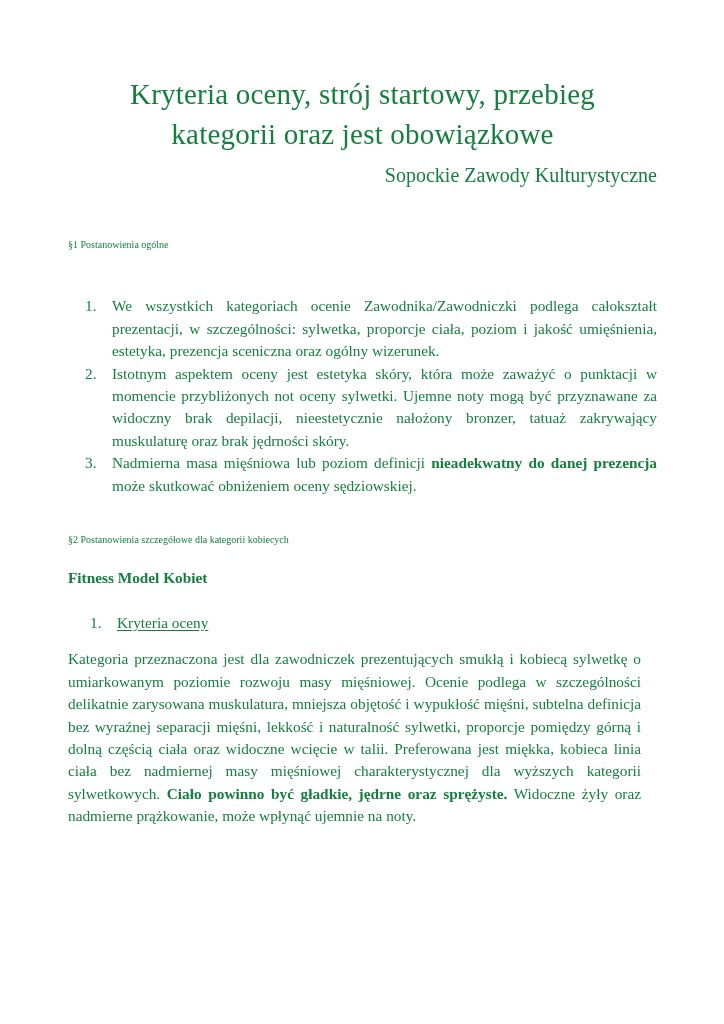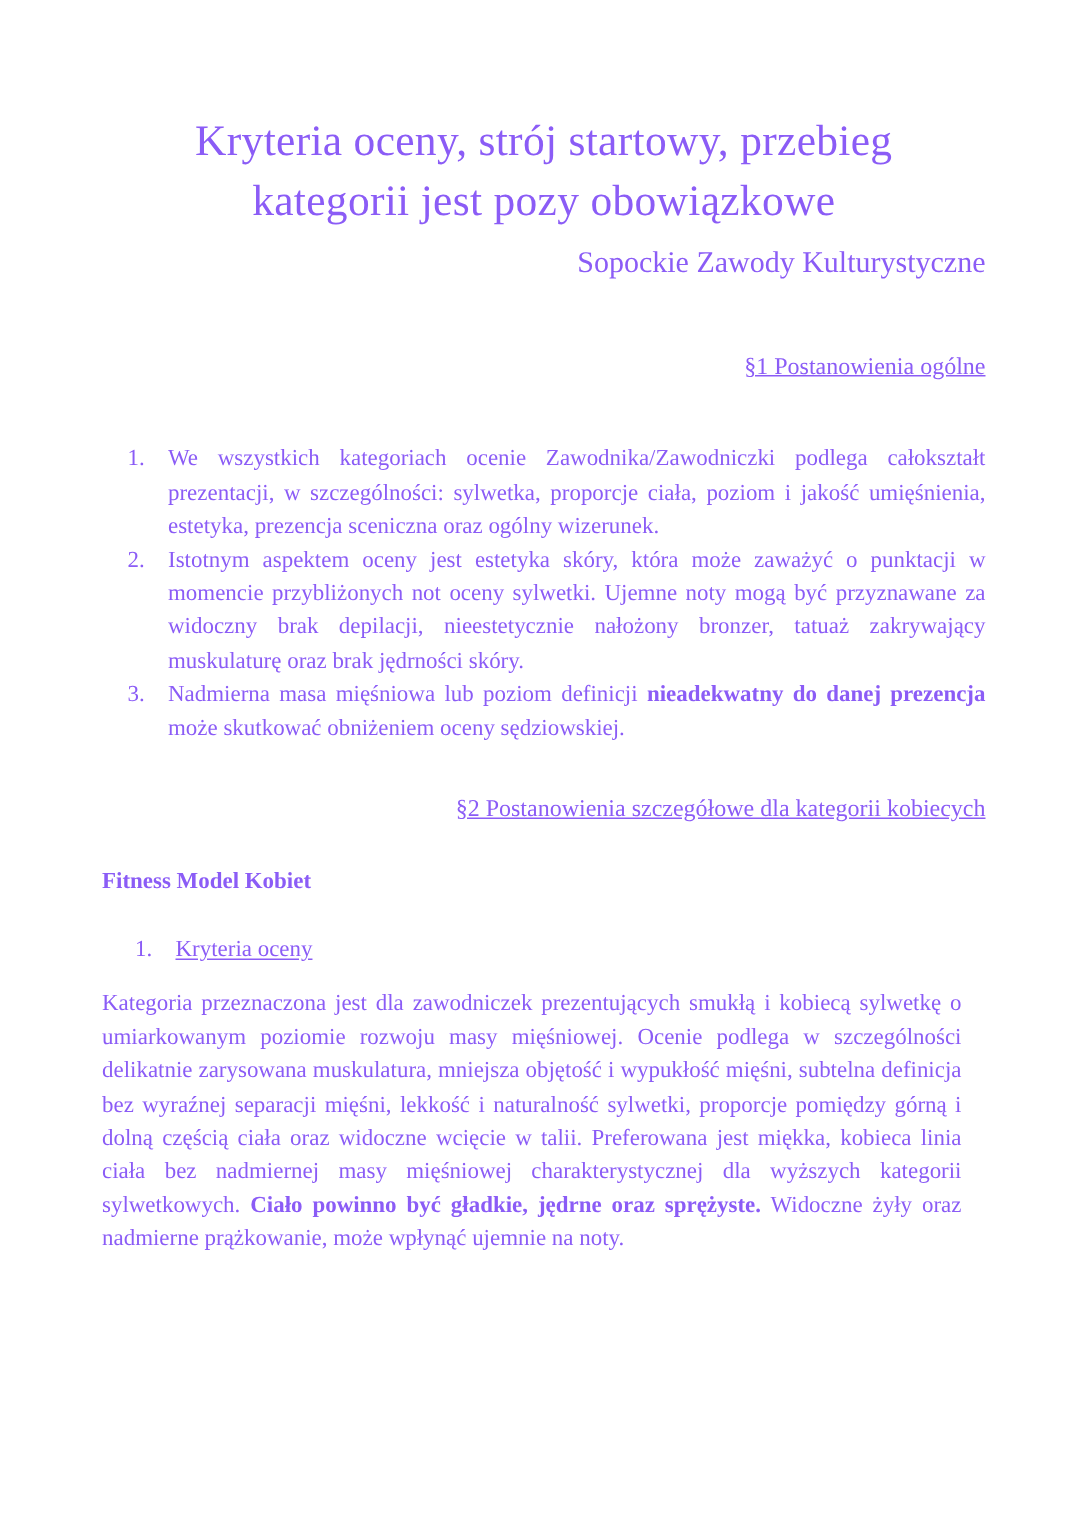--- a/index.html
+++ b/index.html
@@ -3,21 +3,21 @@
 <meta charset="utf-8">
 <style>
   html, body { margin: 0; padding: 0; background: #ffffff; }
   .page {
     position: relative;
     width: 724px;
     height: 1024px;
     box-sizing: border-box;
     padding: 74px 67px 0 68px;
     background: #ffffff;
-    color: #8b5cf6;
+    color: #15803d;
     font-family: "Liberation Serif", "DejaVu Serif", serif;
     font-size: 15.3px;
     line-height: 22.4px;
     overflow: hidden;
   }
   .title {
     margin: 0;
     font-size: 29px;
     font-weight: normal;
     line-height: 40px;
@@ -25,24 +25,23 @@
     letter-spacing: 0.2px;
   }
   .title-line { display: block; }
   .subtitle {
     margin-top: 7px;
     font-size: 20px;
     line-height: 28px;
     text-align: right;
   }
   .section-heading {
-    font-size: 16px;
+    font-size: 10px;
     line-height: 22.4px;
-    text-align: right;
-    text-decoration: underline;
+    text-align: left;
   }
   .section-heading.first { margin-top: 45px; }
   .section-heading.second { margin-top: 32px; }
   .num-list {
     list-style: none;
     margin: 39px 0 0 0;
     padding: 0;
   }
   .num-item {
     position: relative;
@@ -54,21 +53,21 @@
     top: 0;
     width: 26px;
   }
   .item-text, .body-par {
     text-align: justify;
     hyphens: manual;
     -webkit-hyphens: manual;
     overflow-wrap: normal;
   }
   .category-heading {
-    margin-top: 26px;
+    margin-top: 16px;
     font-weight: bold;
   }
   .sub-item {
     position: relative;
     margin-top: 22px;
     padding-left: 49px;
   }
   .sub-item .num {
     position: absolute;
     left: 22px;
@@ -79,21 +78,21 @@
   .b { font-weight: bold; }
   .body-par { margin: 14px 16px 0 0; }
 </style>
 </head>
 <body>
 
 <div class="page">
 
   <h1 class="title">
     <span class="title-line">Kryteria oceny, strój startowy, przebieg</span>
-    <span class="title-line">kategorii jest pozy obowiązkowe</span>
+    <span class="title-line">kategorii oraz jest obowiązkowe</span>
   </h1>
 
   <div class="subtitle">Sopockie Zawody Kulturystyczne</div>
 
   <div class="section-heading first">§1 Postanowienia ogólne</div>
 
   <ol class="num-list">
     <li class="num-item">
       <span class="num">1.</span>
       <div class="item-text"><span>We wszystkich kategoriach ocenie Zawodnika/Zawodniczki podlega cało­kształt prezentacji, w szczególności: sylwetka, proporcje ciała, poziom i ja­kość umięśnienia, estetyka, prezencja sceniczna oraz ogólny wizerunek.</span></div>

